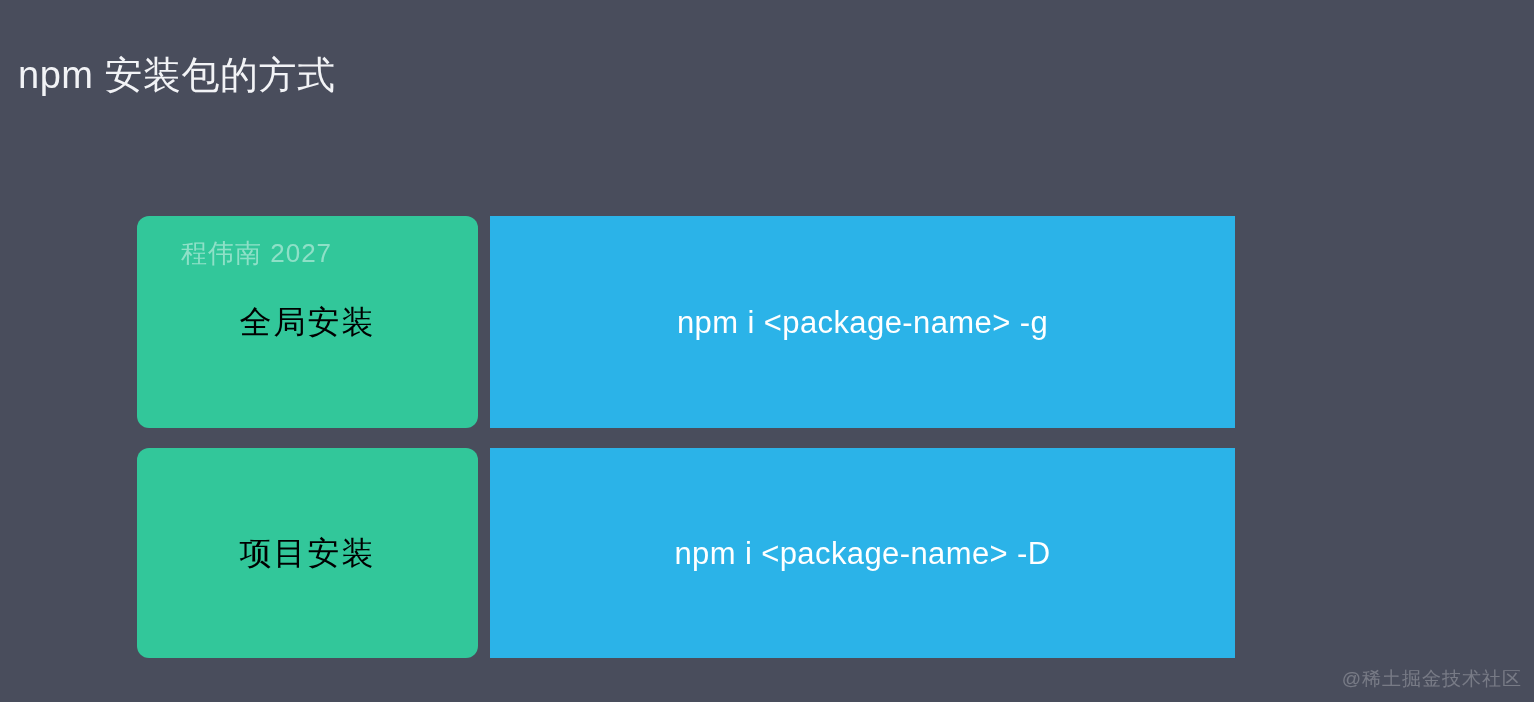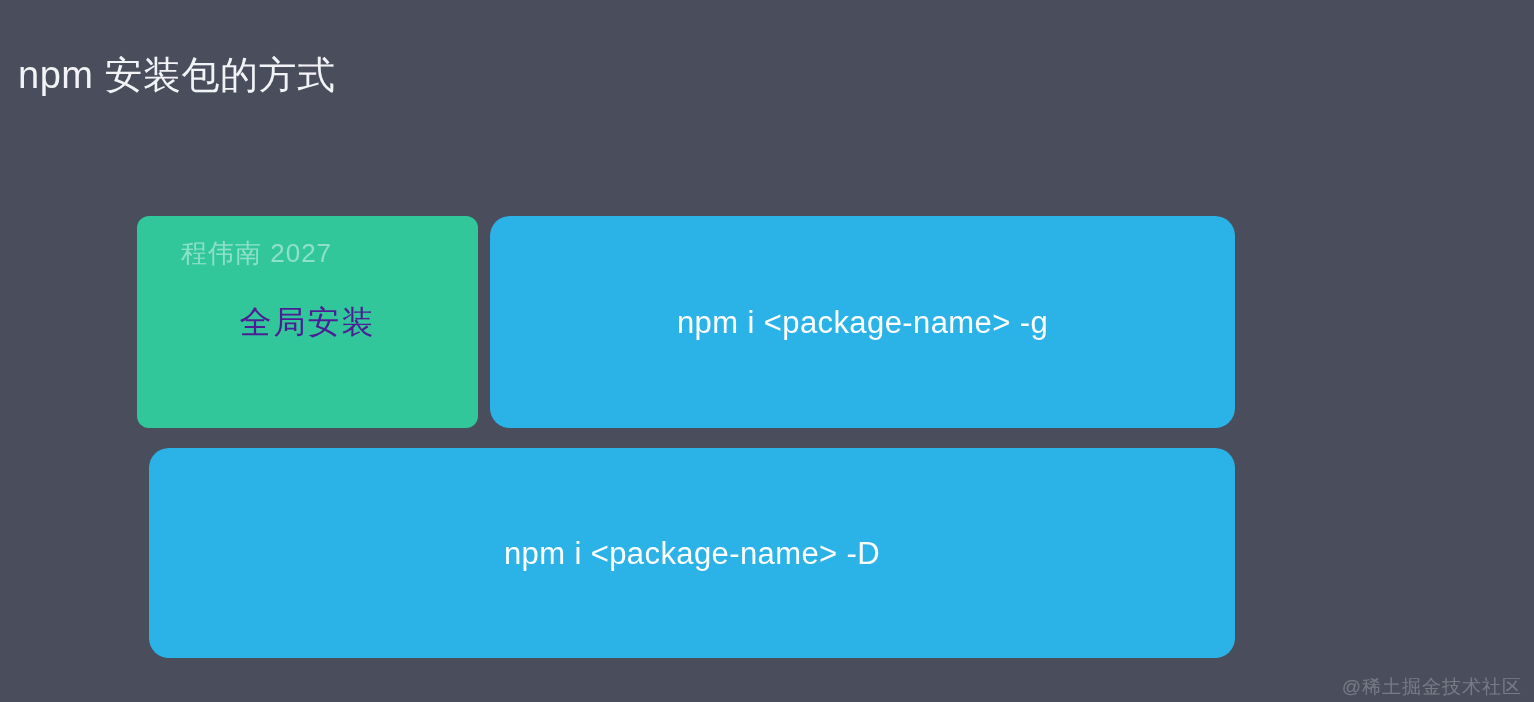--- a/index.html
+++ b/index.html
@@ -57,21 +57,21 @@
     background: #32c79a;
     border-radius: 12px;
     display: flex;
     align-items: center;
     justify-content: center;
   }
 
   .label-text {
     font-size: 32px;
     line-height: 1;
-    color: #4c1d95;
+    color: #000000;
     letter-spacing: 2px;
     font-weight: 400;
   }
 
   .inner-watermark {
     position: absolute;
     left: 44px;
     top: 24px;
     font-size: 26px;
     line-height: 1;
@@ -84,21 +84,21 @@
   .cmd-stack {
     flex: 1 1 auto;
     margin-left: 12px;
     display: flex;
     flex-direction: column;
     justify-content: space-between;
   }
 
   .cmd-cell {
     background: #2bb3e8;
-    border-radius: 20px;
+    border-radius: 0;
     display: flex;
     align-items: center;
     justify-content: center;
     flex: 1 1 auto;
   }
   .cmd-stack.split .cmd-cell + .cmd-cell {
     margin-top: 2px;
     font-style: italic;
   }
 
@@ -108,21 +108,21 @@
     color: #ffffff;
     letter-spacing: 0.4px;
     white-space: nowrap;
     font-weight: 400;
   }
 
   
   .corner-watermark {
     position: absolute;
     right: 12px;
-    bottom: 6px;
+    bottom: 14px;
     font-size: 19px;
     line-height: 1;
     color: rgba(255, 255, 255, 0.26);
     letter-spacing: 1px;
     white-space: nowrap;
     pointer-events: none;
   }
 </style>
 </head>
 <body>
@@ -137,20 +137,23 @@
       <div class="label-text">全局安装</div>
     </div>
     <div class="cmd-stack">
       <div class="cmd-cell">
         <span class="cmd-text">npm i &lt;package-name&gt; -g</span>
       </div>
     </div>
   </div>
 
   <div class="row row-project">
+    <div class="label-cell">
+      <div class="label-text">项目安装</div>
+    </div>
     <div class="cmd-stack split">
       <div class="cmd-cell">
         <span class="cmd-text">npm i &lt;package-name&gt; -D</span>
       </div>
     </div>
   </div>
 
 </div>
 
 <div class="corner-watermark">@稀土掘金技术社区</div>

